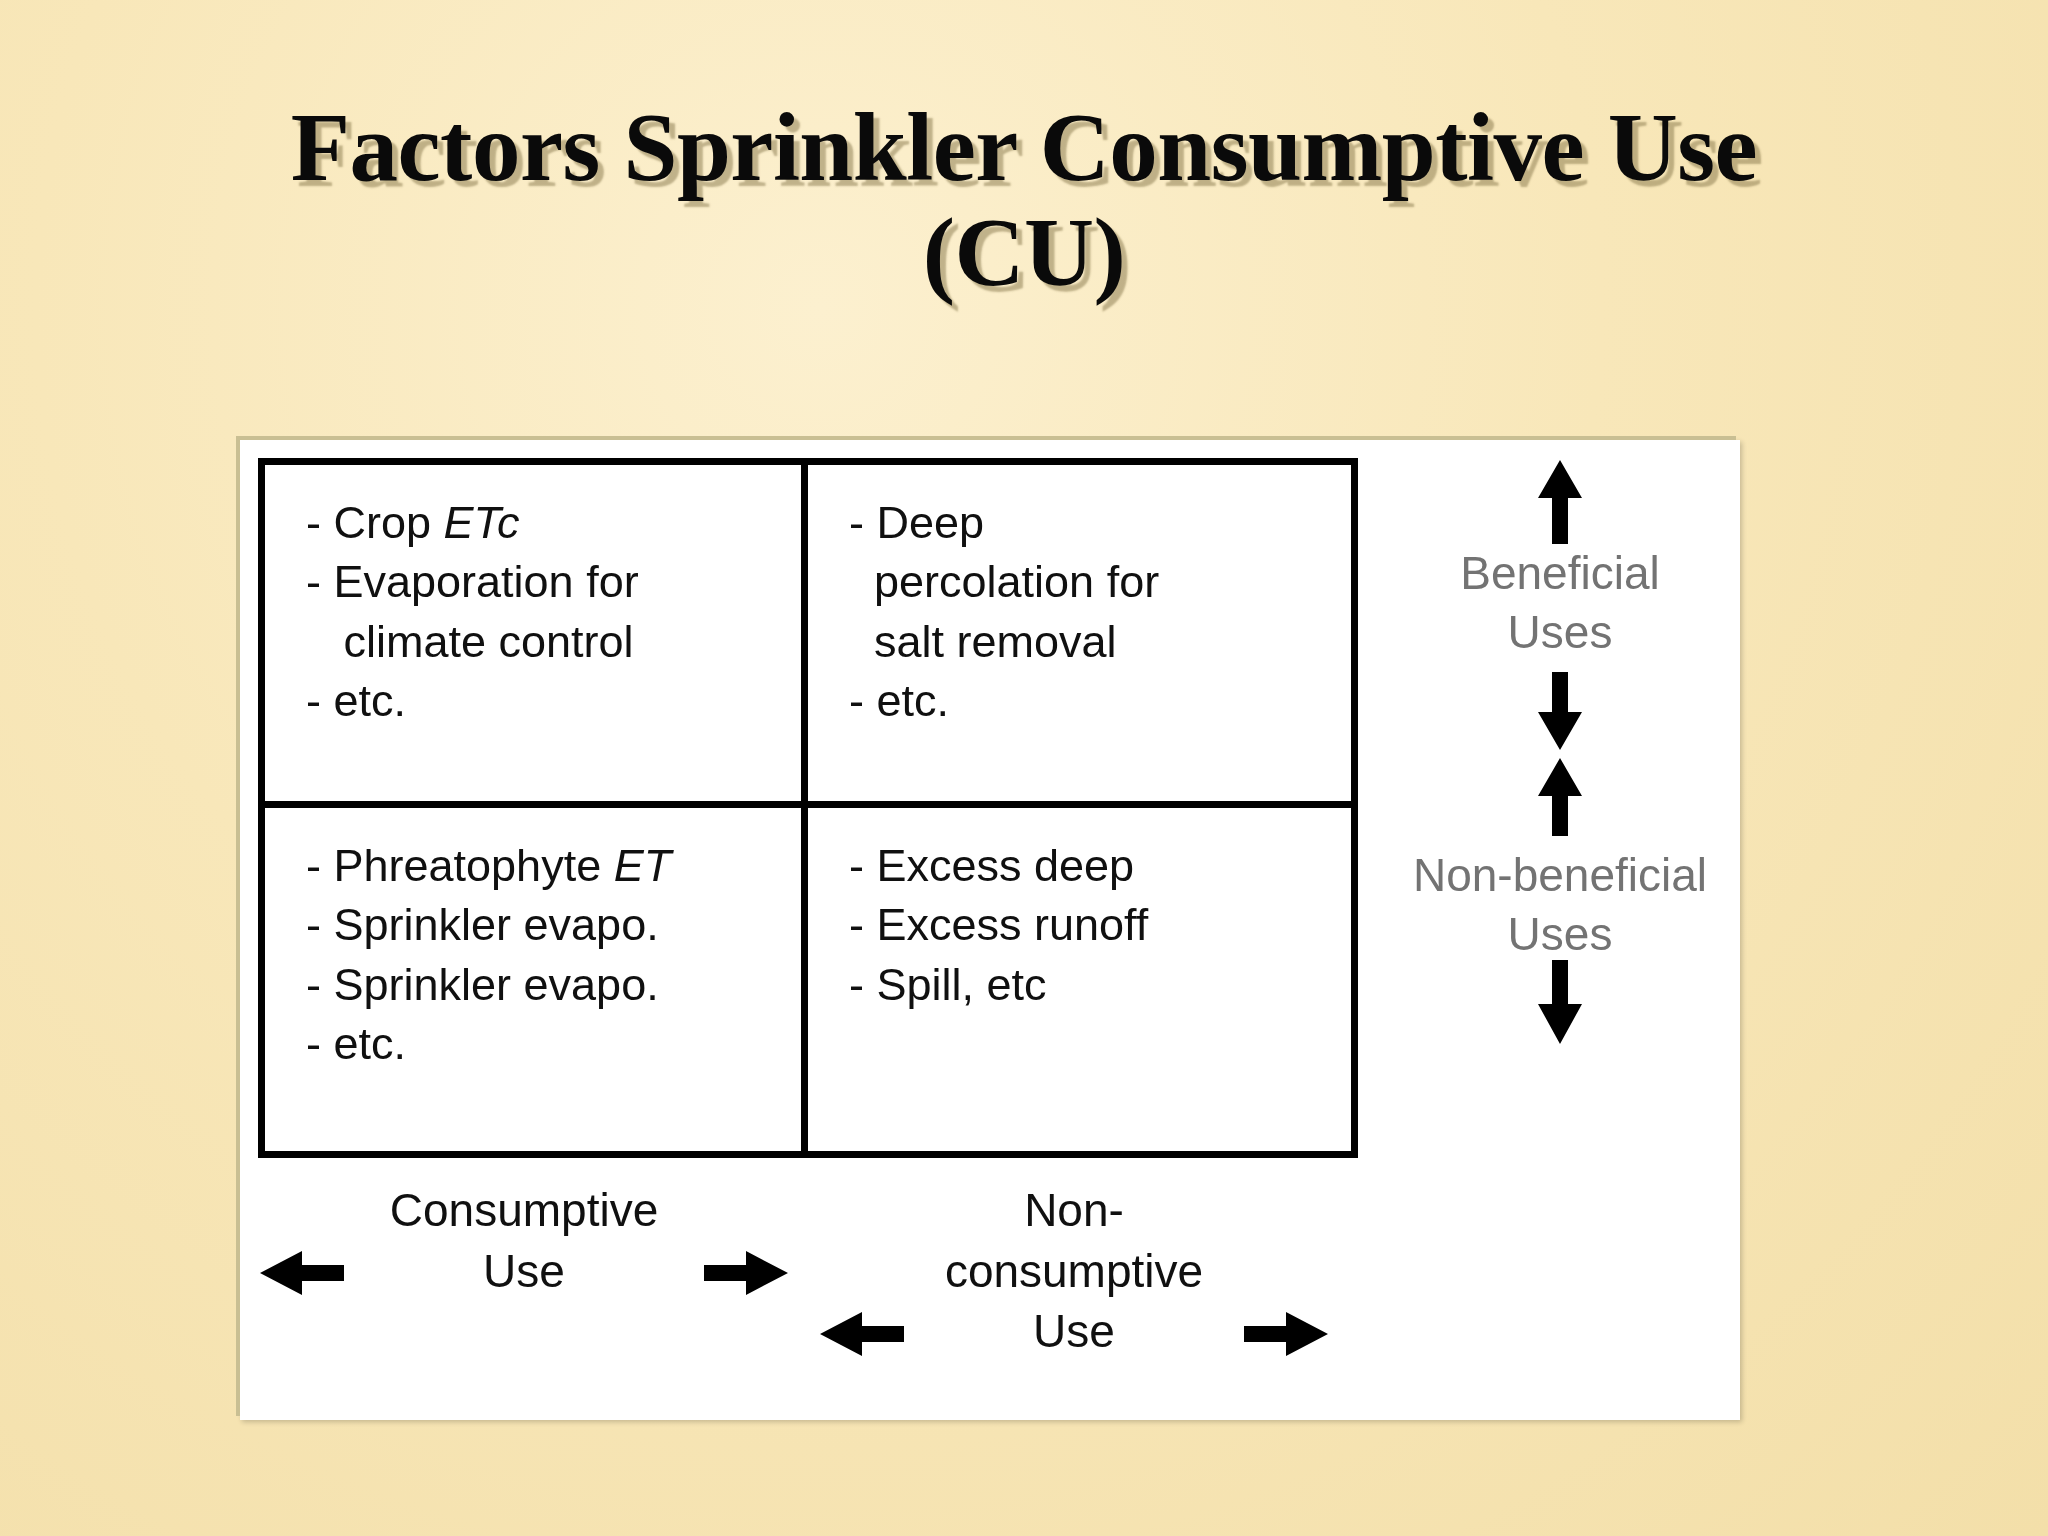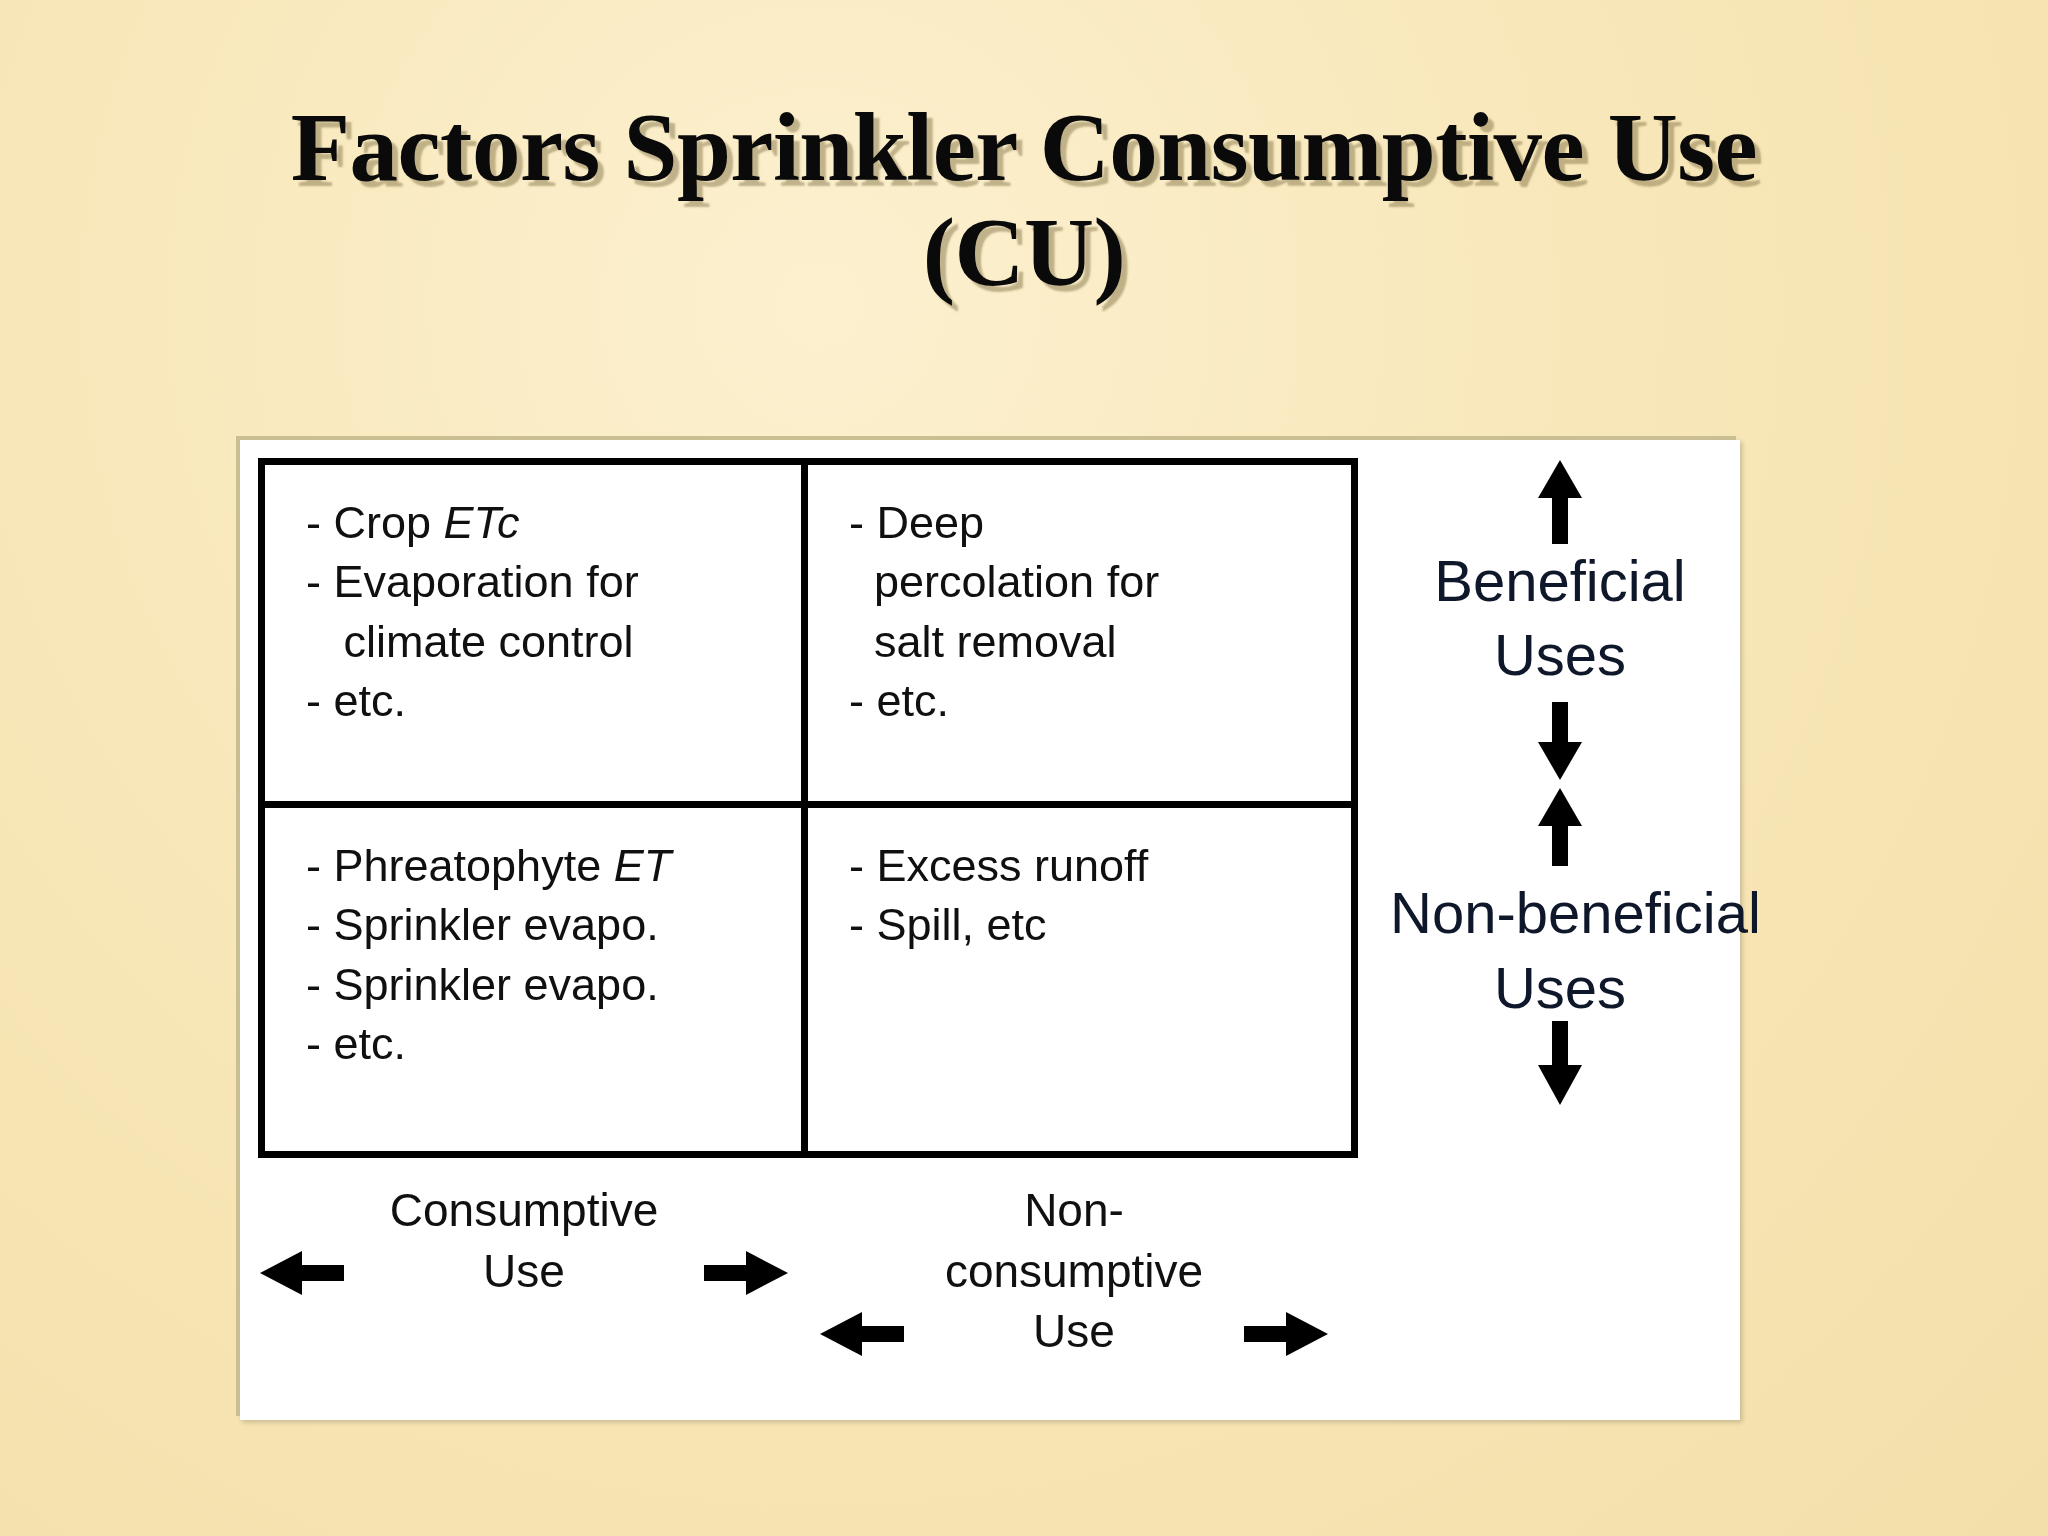--- a/index.html
+++ b/index.html
@@ -82,23 +82,23 @@
   #side-scale {
     position: absolute;
     left: 1150px;
     top: 18px;
     width: 340px;
     height: 720px;
     text-align: center;
   }
   .side-label {
     font-family: "Liberation Sans", sans-serif;
-    font-size: 58px;
+    font-size: 46px;
     line-height: 1.28;
-    color: #0f172a;
+    color: #737373;
     white-space: nowrap;
   }
   .v-arrow { display: block; margin: 0 auto; }
 
   
   #bottom-row {
     position: absolute;
     left: 18px;
     top: 740px;
     width: 1100px;
@@ -154,20 +154,21 @@
       </div>
 
       <div class="cell col-left">
         <div class="bullet"><span>- Phreatophyte </span><span class="it">ET</span></div>
         <div class="bullet"><span>- Sprinkler evapo.</span></div>
         <div class="bullet"><span>- Sprinkler evapo.</span></div>
         <div class="bullet"><span>- etc.</span></div>
       </div>
 
       <div class="cell">
+        <div class="bullet"><span>- Excess deep</span></div>
         <div class="bullet"><span>- Excess runoff</span></div>
         <div class="bullet"><span>- Spill, etc</span></div>
       </div>
 
     </div>
 
     <div id="side-scale">
 
       <svg class="v-arrow" width="60" height="86" viewBox="0 0 60 86">
         <polygon points="30,2 52,40 38,40 38,86 22,86 22,40 8,40" fill="#000"></polygon>

